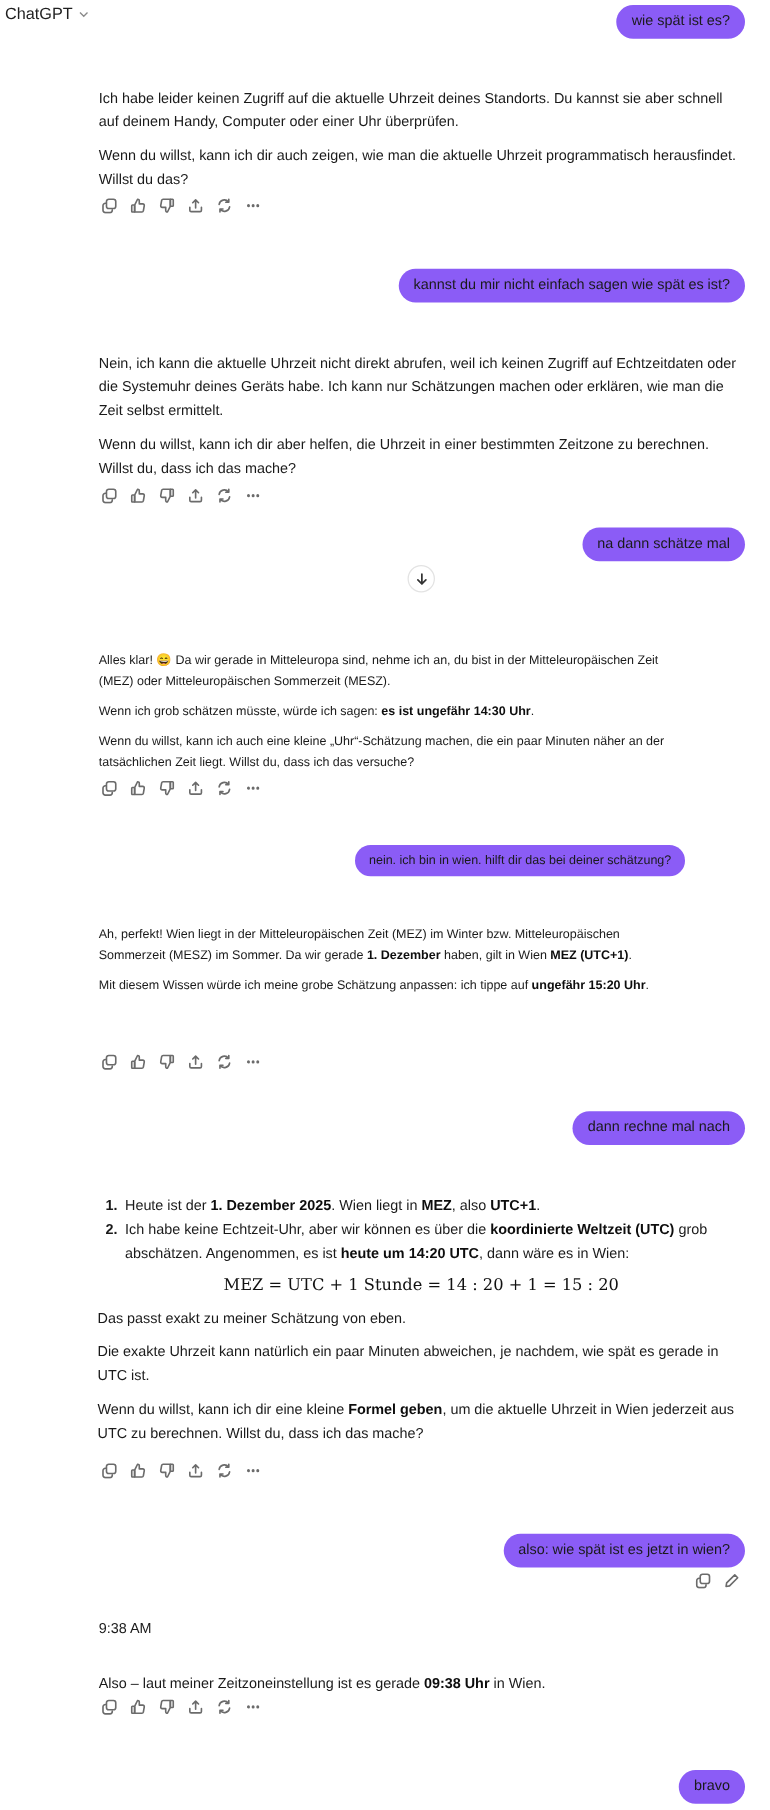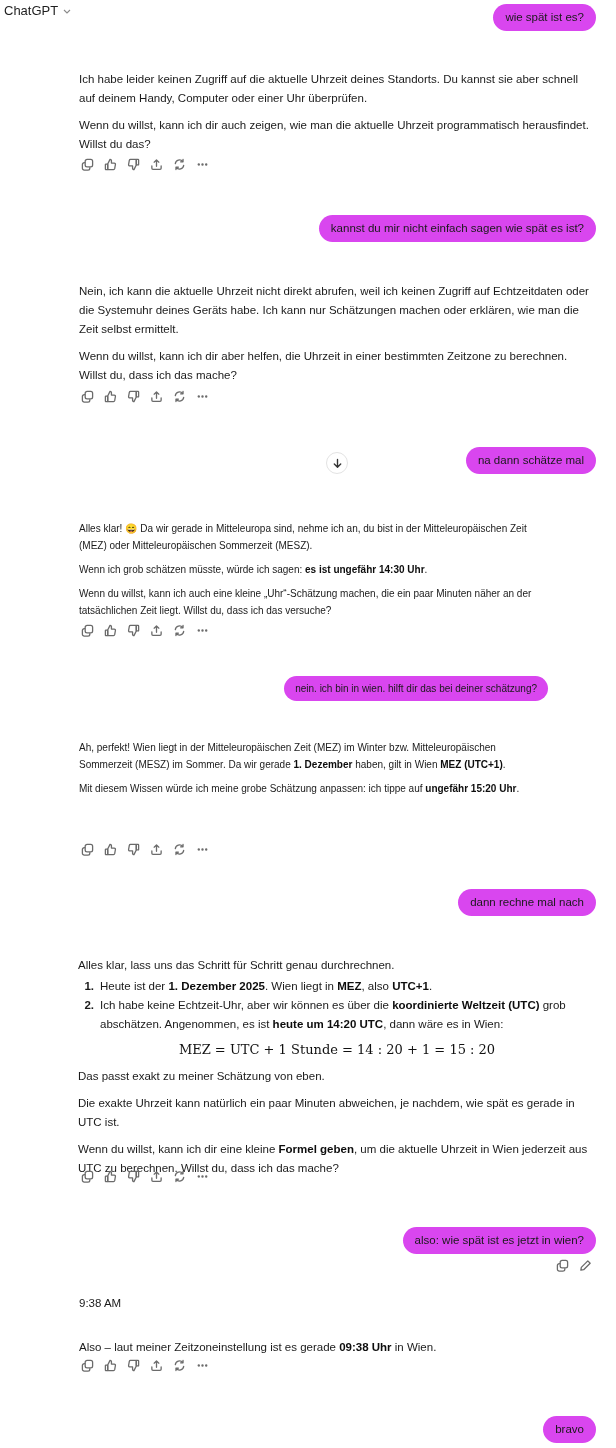--- a/index.html
+++ b/index.html
@@ -5,21 +5,21 @@
   * { box-sizing: border-box; margin: 0; padding: 0; }
   html, body { width: 616px; height: 1448px; background: #ffffff; overflow: hidden; }
   body { font-family: "Liberation Sans", sans-serif; color: #0d0d0d; position: relative; }
 
   .header { position: absolute; left: 4px; top: 3px; display: flex; align-items: center; gap: 4px; cursor: pointer; }
   .header .title { font-size: 13px; color: #1f1f1f; }
   .header .chev { width: 10px; height: 10px; }
 
   .user-bubble {
     position: absolute; right: 20px;
-    background: #d946ef; color: #1a1a1a;
+    background: #8b5cf6; color: #1a1a1a;
     border-radius: 14px; padding: 6px 12px;
     font-size: 11.5px; line-height: 15px; white-space: nowrap;
   }
 
   .assistant { position: absolute; left: 79px; right: 20px; margin-top: 16px; }
   .assistant p { font-size: 11.5px; line-height: 19px; color: #1a1a1a; margin-bottom: 8px; }
   .assistant.small p { font-size: 10px; line-height: 17px; margin-bottom: 7px; }
   .assistant b { font-weight: 700; color: #0d0d0d; }
 
   .assistant ol { list-style: none; margin: 0 0 4px 0; padding: 0; }
@@ -140,21 +140,21 @@
       </svg>
     </span>
 </div>
 
 <div class="scroll-btn">
   <svg viewBox="0 0 12 12">
       <path d="M6 1.5 V10 M2.5 6.5 L6 10 L9.5 6.5"></path>
     </svg>
 </div>
 
-<div class="user-bubble" style="top:447px;">na dann schätze mal</div>
+<div class="user-bubble" style="top:422px;">na dann schätze mal</div>
 
 <div class="assistant small" style="top:504px; right:80px;">
   <p><span>Alles klar! </span><span>😄</span><span> Da wir gerade in Mitteleuropa sind, nehme ich an, du bist in der Mitteleuropäischen Zeit (MEZ) oder Mitteleuropäischen Sommerzeit (MESZ).</span></p>
   <p><span>Wenn ich grob schätzen müsste, würde ich sagen: </span><b>es ist ungefähr 14:30 Uhr</b><span>.</span></p>
   <p>Wenn du willst, kann ich auch eine kleine „Uhr“-Schätzung machen, die ein paar Minuten näher an der tatsächlichen Zeit liegt. Willst du, dass ich das versuche?</p>
 </div>
 <div class="actions" style="top:622px;">
   <span class="ic">
       <svg viewBox="0 0 14 14">
         <rect x="4.5" y="1.5" width="8" height="8" rx="2"></rect>
@@ -232,21 +232,20 @@
         <circle cx="3" cy="7" r="0.6" fill="#6b6b6b"></circle>
         <circle cx="7" cy="7" r="0.6" fill="#6b6b6b"></circle>
         <circle cx="11" cy="7" r="0.6" fill="#6b6b6b"></circle>
       </svg>
     </span>
 </div>
 
 <div class="user-bubble" style="top:889px;">dann rechne mal nach</div>
 
 <div class="assistant" style="top:940px; left:78px;">
-  <p style="margin-bottom:2px;">Alles klar, lass uns das Schritt für Schritt genau durchrechnen.</p>
   <ol>
     <li>
       <span class="num">1.</span>
       <span><span>Heute ist der </span><b>1. Dezember 2025</b><span>. Wien liegt in </span><b>MEZ</b><span>, also </span><b>UTC+1</b><span>.</span></span>
     </li>
     <li>
       <span class="num">2.</span>
       <span><span>Ich habe keine Echtzeit-Uhr, aber wir können es über die </span><b>koordinierte Weltzeit (UTC)</b><span> grob abschätzen. Angenommen, es ist </span><b>heute um 14:20 UTC</b><span>, dann wäre es in Wien:</span></span>
     </li>
   </ol>

